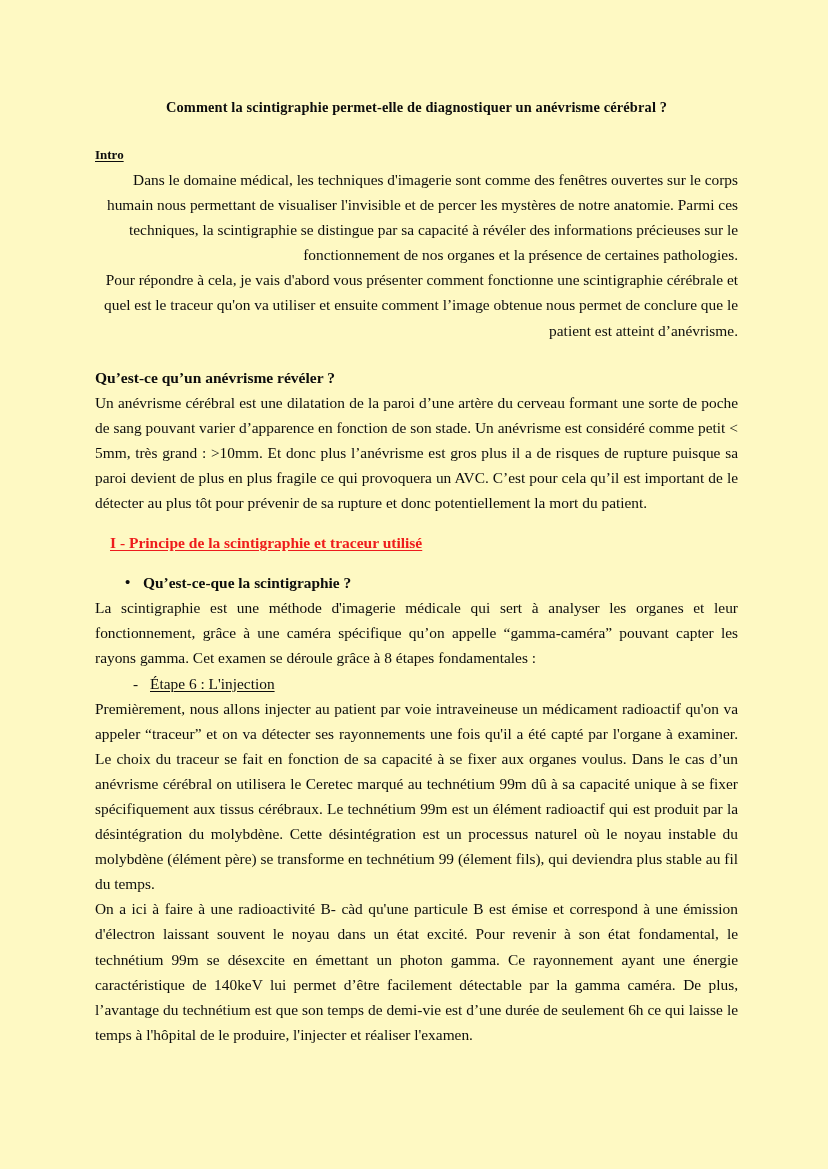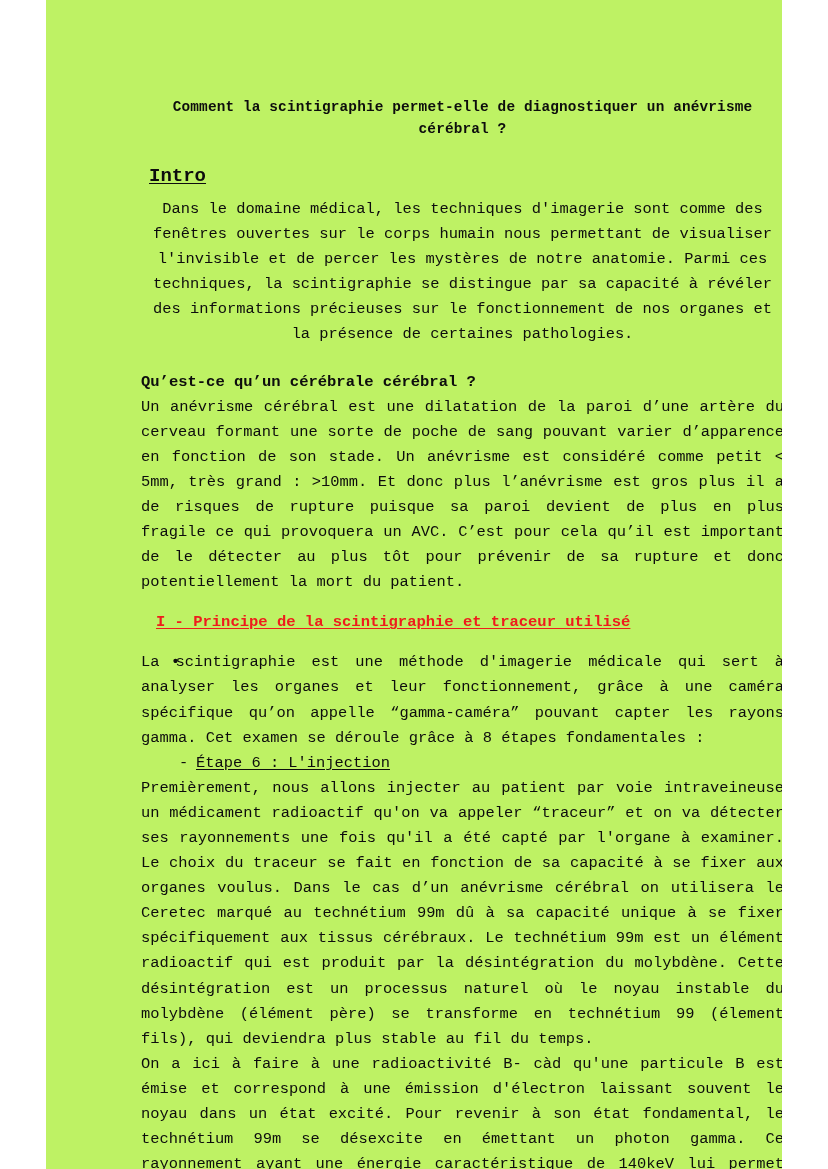--- a/index.html
+++ b/index.html
@@ -4,26 +4,26 @@
 <title>Document</title>
 <style>
   html, body {
     margin: 0;
     padding: 0;
     background: #ffffff;
   }
 
   .page {
     position: relative;
-    width: 736px;
+    width: 828px;
     height: 1169px;
     margin: 0 auto;
-    background: #bef264;
+    background: #fef9c3;
     overflow: hidden;
-    font-family: Liberation Mono, monospace;
+    font-family: Liberation Serif, serif;
     color: #0d0d0d;
     -webkit-font-smoothing: antialiased;
   }
 
   .content {
     position: absolute;
     left: 95px;
     top: 96px;
     width: 643px;
   }
@@ -34,26 +34,26 @@
     font-weight: bold;
     line-height: 22px;
     text-align: center;
     letter-spacing: 0.01em;
     margin: 0 0 24px 0;
     padding: 0 14px;
   }
 
   
   .h-underline {
-    font-size: 19px;
+    font-size: 13px;
     font-weight: bold;
     line-height: 25px;
     text-decoration: underline;
     text-underline-offset: 2px;
-    margin: 8px;
+    margin: 0;
   }
 
   .h-plain {
     font-size: 15.5px;
     font-weight: bold;
     line-height: 25px;
     margin: 0;
   }
 
   .h-red {
@@ -67,21 +67,21 @@
   }
 
   
   p.para {
     font-size: 15.4px;
     line-height: 25.1px;
     margin: 0;
   }
 
   p.left {
-    text-align: center;
+    text-align: right;
   }
 
   p.justify {
     text-align: justify;
     text-justify: inter-word;
   }
 
   
   .bullet-item {
     position: relative;
@@ -129,31 +129,33 @@
 <div class="page">
   <div class="content">
 
     <h1 class="doc-title">Comment la scintigraphie permet-elle de diagnostiquer un anévrisme cérébral ?</h1>
 
     <h2 class="h-underline">Intro</h2>
 
     <p class="para left">Dans le domaine médical, les techniques d'imagerie sont comme des fenêtres ouvertes sur le corps humain nous permettant de visualiser l'invisible et de percer les mystères de notre anatomie. Parmi ces techniques, la scintigraphie se distingue par sa capacité à révéler des informations précieuses sur le fonctionnement de nos organes et la présence de certaines pathologies.</p>
 
 
+    <p class="para left">Pour répondre à cela, je vais d'abord vous présenter comment fonctionne une scintigraphie cérébrale et quel est le traceur qu'on va utiliser et ensuite comment l’image obtenue nous permet de conclure que le patient est atteint d’anévrisme.</p>
 
     <div class="gap-lg"></div>
 
-    <h2 class="h-plain">Qu’est-ce qu’un cérébrale cérébral ?</h2>
+    <h2 class="h-plain">Qu’est-ce qu’un anévrisme révéler ?</h2>
 
     <p class="para justify">Un anévrisme cérébral est une dilatation de la paroi d’une artère du cerveau formant une sorte de poche de sang pouvant varier d’apparence en fonction de son stade. Un anévrisme est considéré comme petit &lt; 5mm, très grand : &gt;10mm. Et donc plus l’anévrisme est gros plus il a de risques de rupture puisque sa paroi devient de plus en plus fragile ce qui provoquera un AVC. C’est pour cela qu’il est important de le détecter au plus tôt pour prévenir de sa rupture et donc potentiellement la mort du patient.</p>
 
     <h2 class="h-red">I - Principe de la scintigraphie et traceur utilisé</h2>
 
     <div class="bullet-item">
       <span class="marker">•</span>
+      <span>Qu’est-ce-que la scintigraphie ?</span>
     </div>
 
     <p class="para justify">La scintigraphie est une méthode d'imagerie médicale qui sert à analyser les organes et leur fonctionnement, grâce à une caméra spécifique qu’on appelle “gamma-caméra” pouvant capter les rayons gamma. Cet examen se déroule grâce à 8 étapes fondamentales :</p>
 
     <div class="dash-item">
       <span class="marker">-</span>
       <span class="dash-label">Étape 6 : L'injection</span>
     </div>
 
     <p class="para justify">Premièrement, nous allons injecter au patient par voie intraveineuse un médicament radioactif qu'on va appeler “traceur” et on va détecter ses rayonnements une fois qu'il a été capté par l'organe à examiner. Le choix du traceur se fait en fonction de sa capacité à se fixer aux organes voulus. Dans le cas d’un anévrisme cérébral on utilisera le Ceretec marqué au technétium 99m dû à sa capacité unique à se fixer spécifiquement aux tissus cérébraux. Le technétium 99m est un élément radioactif qui est produit par la désintégration du molybdène. Cette désintégration est un processus naturel où le noyau instable du molybdène (élément père) se transforme en technétium 99 (élement fils), qui deviendra plus stable au fil du temps.</p>

